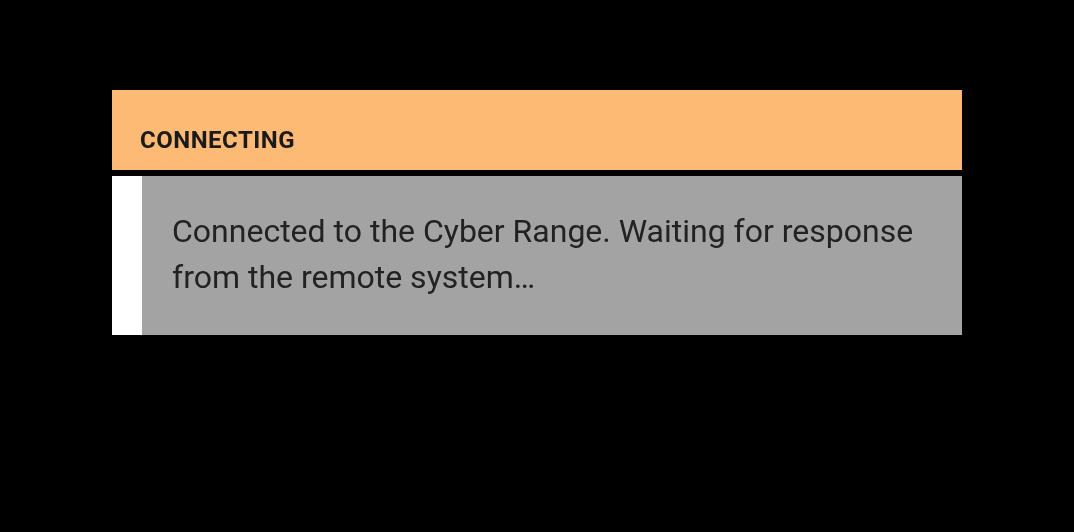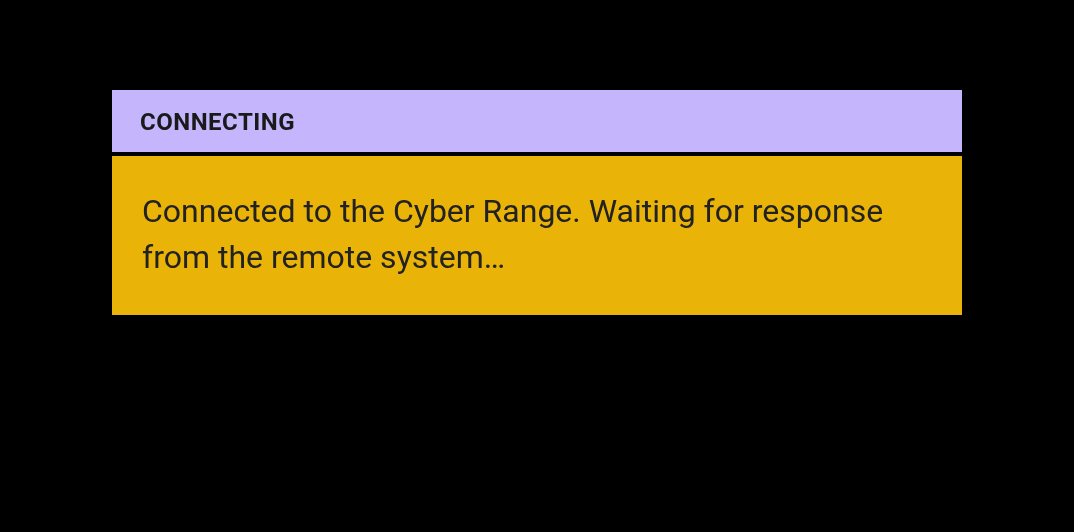--- a/index.html
+++ b/index.html
@@ -17,34 +17,35 @@
     }
     .dialog {
       position: absolute;
       left: 112px;
       top: 90px;
       width: 850px;
       background: #ffffff;
       box-shadow: 0 2px 10px rgba(0,0,0,0.3);
     }
     .dialog-header {
-      background: #c4b5fd;
-      border-bottom: 4px solid #000000;
-      padding: 18px 28px 16px 28px;
+      background: #fdba74;
+      border-bottom: 6px solid #000000;
+      padding: 36px 28px 16px 28px;
     }
     .dialog-title {
       font-size: 24px;
       font-weight: 700;
       letter-spacing: 0.5px;
       color: #1a1a1a;
       text-transform: uppercase;
     }
     .dialog-body {
       padding: 32px 30px 34px 30px;
-      background: #eab308;
+      background: #a3a3a3;
+      margin-left: 30px;
     }
     .dialog-message {
       font-size: 32px;
       line-height: 1.45;
       color: #222222;
       font-weight: 400;
     }
   </style>
 </head>
 <body>

